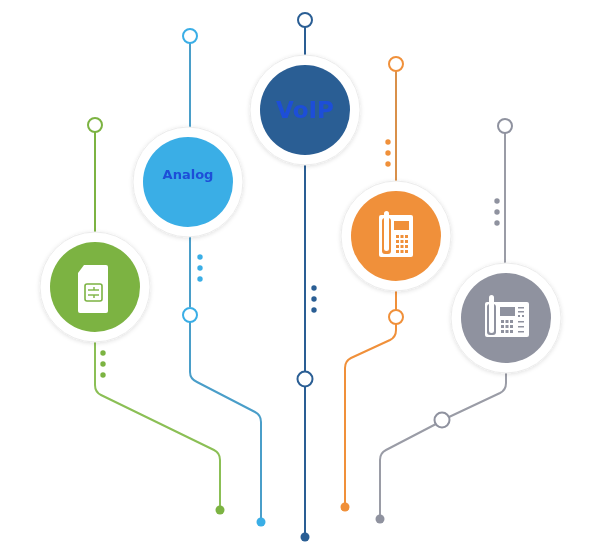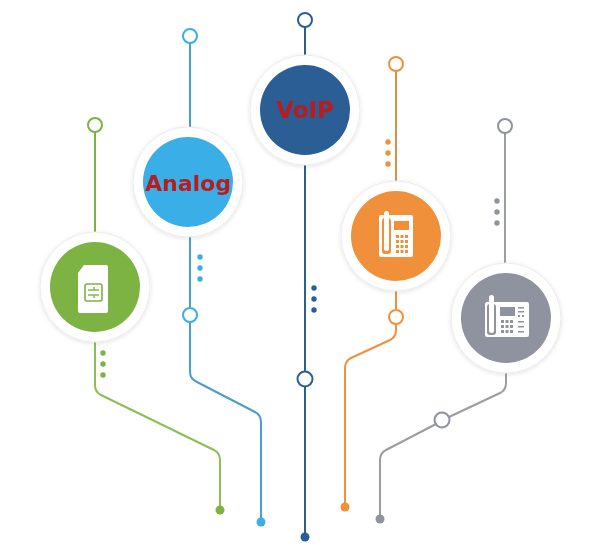--- a/index.html
+++ b/index.html
@@ -1,20 +1,20 @@
 <!DOCTYPE html>
 <html><head>
   <meta charset="utf-8">
   <style>
     html, body { margin: 0; padding: 0; background: #ffffff; }
     body { width: 600px; height: 555px; overflow: hidden; font-family: "Liberation Sans", sans-serif; }
     #stage { position: relative; width: 600px; height: 555px; }
     svg { position: absolute; left: 0; top: 0; }
     .node-label {
-      position: absolute; color: #b91c1c; font-weight: bold;
+      position: absolute; color: #1d4ed8; font-weight: bold;
       font-family: "DejaVu Sans", sans-serif; text-align: center;
       transform: translate(-50%, -50%); white-space: nowrap;
     }
   </style>
 </head>
 <body>
 
 <div id="stage">
   <svg width="600" height="555" viewBox="0 0 600 555">
     <defs>
@@ -149,15 +149,15 @@
         <rect x="-5" y="12" width="3" height="3"></rect>
           <rect x="-0.5" y="12" width="3" height="3"></rect>
           <rect x="4" y="12" width="3" height="3"></rect>
         <rect x="12" y="3" width="6" height="1.5"></rect>
           <rect x="12" y="8" width="6" height="1.5"></rect>
           <rect x="12" y="13" width="6" height="1.5"></rect>
       </g>
     </g>
   </svg>
 
-  <div class="node-label" style="left:188px; top:183px; font-size:22px;">Analog</div>
+  <div class="node-label" style="left:188px; top:174px; font-size:13px;">Analog</div>
   <div class="node-label" style="left:305px; top:110px; font-size:23px;">VoIP</div>
 </div>
 
 </body></html>

